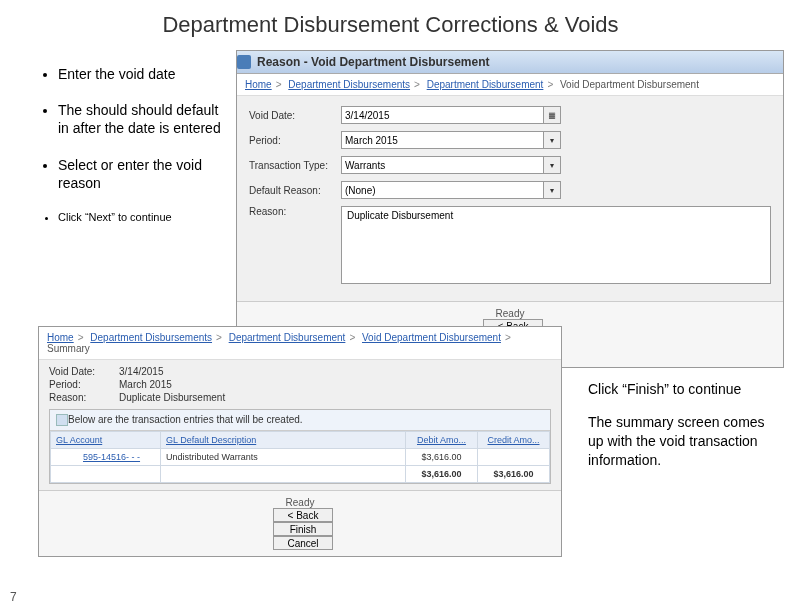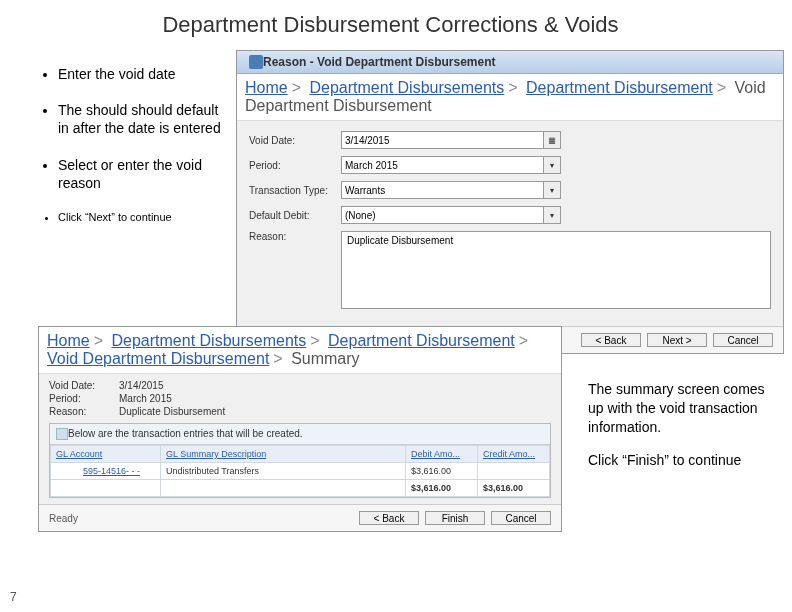--- a/index.html
+++ b/index.html
@@ -3,51 +3,51 @@
 <meta charset="utf-8">
 <style>
 * { box-sizing: border-box; margin: 0; padding: 0; }
 body { width: 792px; height: 612px; font-family: Arial, sans-serif; background: #fff; position: relative; overflow: hidden; }
 .slide-title { text-align: center; font-size: 22px; color: #333; padding: 12px 11px 8px 0; font-weight: normal; }
 .bullets { position: absolute; left: 40px; top: 65px; width: 185px; }
 .bullets li { list-style: disc; margin-left: 18px; margin-bottom: 18px; font-size: 14px; line-height: 1.3; color: #000; }
 .bullets .small { font-size: 11px; }
 
 .win { position: absolute; border: 1px solid #999; background: #f0f0f0; font-family: Tahoma, Arial, sans-serif; font-size: 11px; color: #333; }
-.win .titlebar { background: linear-gradient(#d8e6f5, #b8cde8); padding: 4px 12px; font-weight: bold; font-size: 12px; border-bottom: 1px solid #aaa; display: flex; align-items: flex-start; }
+.win .titlebar { background: linear-gradient(#d8e6f5, #b8cde8); padding: 4px 0; font-weight: bold; font-size: 12px; border-bottom: 1px solid #aaa; display: flex; align-items: flex-start; gap: 6px; }
 .win .titlebar .ticon { width: 14px; height: 14px; background: #4a7db8; border-radius: 2px; flex-shrink: 0; }
-.win .crumbs { padding: 5px 8px; font-size: 16px; color: #555; background: #fff; border-bottom: 1px solid #ddd; }
+.win .crumbs { padding: 5px 8px; font-size: 10px; color: #555; background: #fff; border-bottom: 1px solid #ddd; }
 .win .crumbs .sep { margin: 0 4px; color: #888; }
 .win .crumbs .link { color: #2a5db0; text-decoration: underline; cursor: pointer; }
 .win .body { padding: 10px 12px; }
 .row { display: flex; align-items: center; margin-bottom: 7px; }
 .row .lbl { width: 92px; font-size: 10px; color: #333; }
 .fld { flex: 0 0 220px; display: flex; }
 .fld input, .fld select { flex: 1; height: 18px; font-size: 10px; border: 1px solid #999; padding: 1px 3px; background: #fff; }
 .fld .btn-sq { width: 18px; height: 18px; border: 1px solid #999; background: #eee; margin-left: -1px; display: flex; align-items: center; justify-content: center; font-size: 8px; cursor: pointer; }
 .ta-wrap { border: 1px solid #999; background: #fff; height: 78px; overflow: hidden; }
 .ta-wrap textarea { width: 100%; height: 100%; border: none; padding: 3px 5px; font-size: 10px; font-family: inherit; resize: none; }
-.win .footer { display: flex; align-items: center; padding: 6px 10px; border-top: 1px solid #ccc; background: #f6f6f6; }
+.win .footer { display: flex; align-items: center; padding: 6px 10px; border-top: 1px solid #ccc; background: #f6f6f6; flex-direction: column; }
 .status { flex: 1; font-size: 10px; color: #555; }
 .wbtn { min-width: 60px; height: 14px; margin-left: 6px; border: 1px solid #999; background: #f0f0f0; font-size: 10px; cursor: pointer; }
 
 .win1 { left: 236px; top: 50px; width: 548px; }
 .win2 { left: 38px; top: 326px; width: 524px; }
 
 .win2 .body { padding: 6px 10px; }
 .summary-row { display: flex; font-size: 10px; margin-bottom: 2px; }
 .summary-row .slbl { width: 70px; color: #333; }
 .gridbox { border: 1px solid #bbb; margin-top: 6px; background: #fff; font-size: 10px; }
 .gridinfo { padding: 4px 6px; background: #eef3fa; border-bottom: 1px solid #ccc; display: flex; }
 .gridinfo .ibox { width: 12px; height: 12px; background: #d0dff0; border: 1px solid #9bb; flex-shrink: 0; }
 .gridtbl { width: 100%; border-collapse: collapse; }
 .gridtbl th, .gridtbl td { border: 1px solid #cfd8e3; padding: 3px 5px; font-size: 9px; text-align: left; }
 .gridtbl th { background: #e8eef7; color: #2a5db0; font-weight: normal; text-decoration: underline; }
 .gridtbl td.link { color: #2a5db0; text-decoration: underline; padding-left: 32px; }
-.gridtbl td.num, .gridtbl th.num { text-align: left; }
+.gridtbl td.num, .gridtbl th.num { text-align: center; }
 .gridtbl tr.total td { font-weight: bold; }
 
 .notes { position: absolute; left: 588px; top: 380px; width: 180px; font-size: 14px; line-height: 1.35; }
 .notes p { margin-bottom: 14px; }
 
 .page-num { position: absolute; left: 10px; bottom: 8px; font-size: 12px; color: #555; }
 </style>
 </head>
 <body>
 
@@ -87,21 +87,21 @@
       </div>
     </div>
     <div class="row">
       <div class="lbl">Transaction Type:</div>
       <div class="fld">
         <input type="text" value="Warrants" style="">
         <div class="btn-sq">▾</div>
       </div>
     </div>
     <div class="row">
-      <div class="lbl">Default Debit:</div>
+      <div class="lbl">Default Reason:</div>
       <div class="fld">
         <input type="text" value="(None)" style="">
         <div class="btn-sq">▾</div>
       </div>
     </div>
     <div class="row" style="align-items:flex-start;">
       <div class="lbl">Reason:</div>
       <div style="flex:1;">
         <div class="ta-wrap">
           <textarea style="">Duplicate Disbursement</textarea>
@@ -141,27 +141,27 @@
 
     <div class="gridbox">
       <div class="gridinfo">
         <div class="ibox"></div>
         <span>Below are the transaction entries that will be created.</span>
       </div>
       <table class="gridtbl">
         <tbody>
             <tr>
           <th style="width:110px">GL Account</th>
-          <th>GL Summary Description</th>
+          <th>GL Default Description</th>
           <th class="num" style="width:72px">Debit Amo...</th>
           <th class="num" style="width:72px">Credit Amo...</th>
         </tr>
         <tr>
           <td class="link">595-14516- - -</td>
-          <td>Undistributed Transfers</td>
+          <td>Undistributed Warrants</td>
           <td class="num">$3,616.00</td>
           <td class="num"></td>
         </tr>
         <tr class="total">
           <td></td>
               <td></td>
           <td class="num">$3,616.00</td>
           <td class="num">$3,616.00</td>
         </tr>
       </tbody>
@@ -170,17 +170,17 @@
   </div>
   <div class="footer">
     <div class="status">Ready</div>
     <button class="wbtn">&lt; Back</button>
     <button class="wbtn">Finish</button>
     <button class="wbtn">Cancel</button>
   </div>
 </div>
 
 <div class="notes">
+  <p>Click “Finish” to continue</p>
   <p>The summary screen comes up with the void transaction information.</p>
-  <p>Click “Finish” to continue</p>
 </div>
 
 <div class="page-num">7</div>
 
 </body></html>

